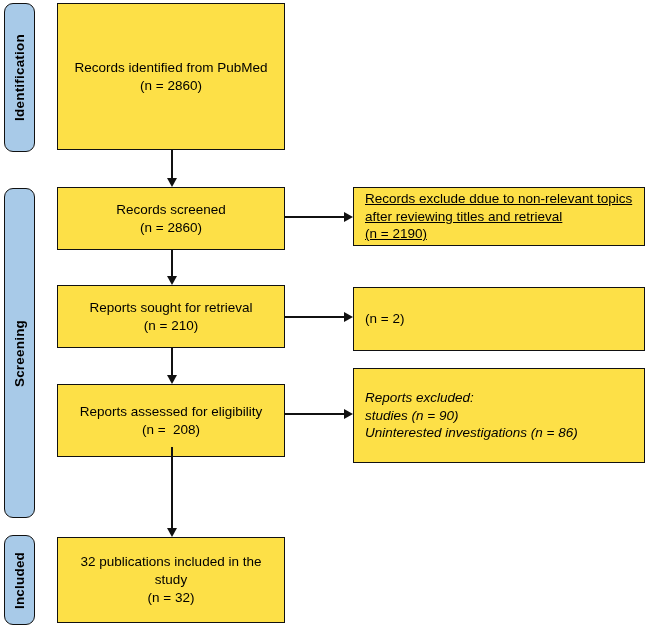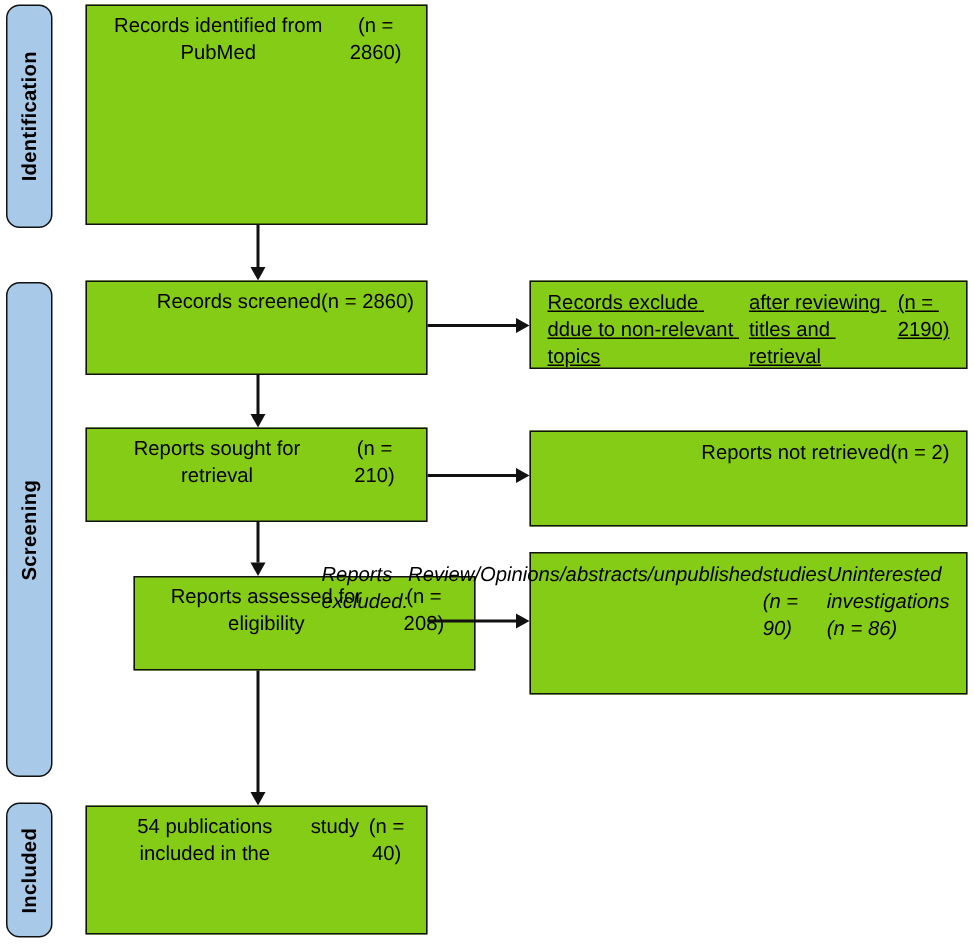--- a/index.html
+++ b/index.html
@@ -27,25 +27,25 @@
   .stage .vtext {
     transform: rotate(-90deg);
     white-space: nowrap;
     font-weight: bold;
     font-size: 13.5px;
     letter-spacing: 0.2px;
   }
   
   .box {
     position: absolute;
-    background: #84cc16;
+    background: #fde047;
     border: 1.6px solid #111;
     display: flex;
-    flex-direction: row;
-    justify-content: flex-end;
+    flex-direction: column;
+    justify-content: center;
     font-size: 13.5px;
     line-height: 1.33;
   }
   .box .line { white-space: pre-wrap; }
   .box.main {
     left: 57px;
     width: 228px;
     text-align: center;
     padding: 4px 8px;
   }
@@ -94,45 +94,43 @@
   <div class="box main" style="top:187px; height:63px;">
     <div class="line">Records screened</div>
     <div class="line">(n = 2860)</div>
   </div>
 
   <div class="box main" style="top:285px; height:63px;">
     <div class="line">Reports sought for retrieval</div>
     <div class="line">(n = 210)</div>
   </div>
 
-  <div class="box main" style="top:384px; height:63px;margin-left:32px;">
+  <div class="box main" style="top:384px; height:73px;">
     <div class="line">Reports assessed for eligibility</div>
     <div class="line">(n =  208)</div>
   </div>
 
   <div class="box main" style="top:537px; height:86px;">
-    <div class="line">54 publications included in the</div>
+    <div class="line">32 publications included in the</div>
     <div class="line">study</div>
-    <div class="line">(n = 40)</div>
+    <div class="line">(n = 32)</div>
   </div>
 
   <div class="box side" style="top:187px; height:59px;text-decoration:underline;">
     <div class="line">Records exclude ddue to non-relevant topics</div>
     <div class="line">after reviewing titles and retrieval</div>
     <div class="line">(n = 2190)</div>
   </div>
 
   <div class="box side" style="top:287px; height:64px;">
-    <div class="line">Reports not retrieved</div>
     <div class="line">(n = 2)</div>
   </div>
 
   <div class="box side" style="top:368px; height:95px;font-style:italic;">
     <div class="line">Reports excluded:</div>
-    <div class="line">Review/Opinions/abstracts/unpublished</div>
     <div class="line">studies (n = 90)</div>
     <div class="line">Uninterested investigations (n = 86)</div>
   </div>
 
   <div class="vline" style="top:150px; height:28px;"></div>
   <div class="vhead" style="top:178px;"></div>
 
   <div class="vline" style="top:250px; height:26px;"></div>
   <div class="vhead" style="top:276px;"></div>
 

